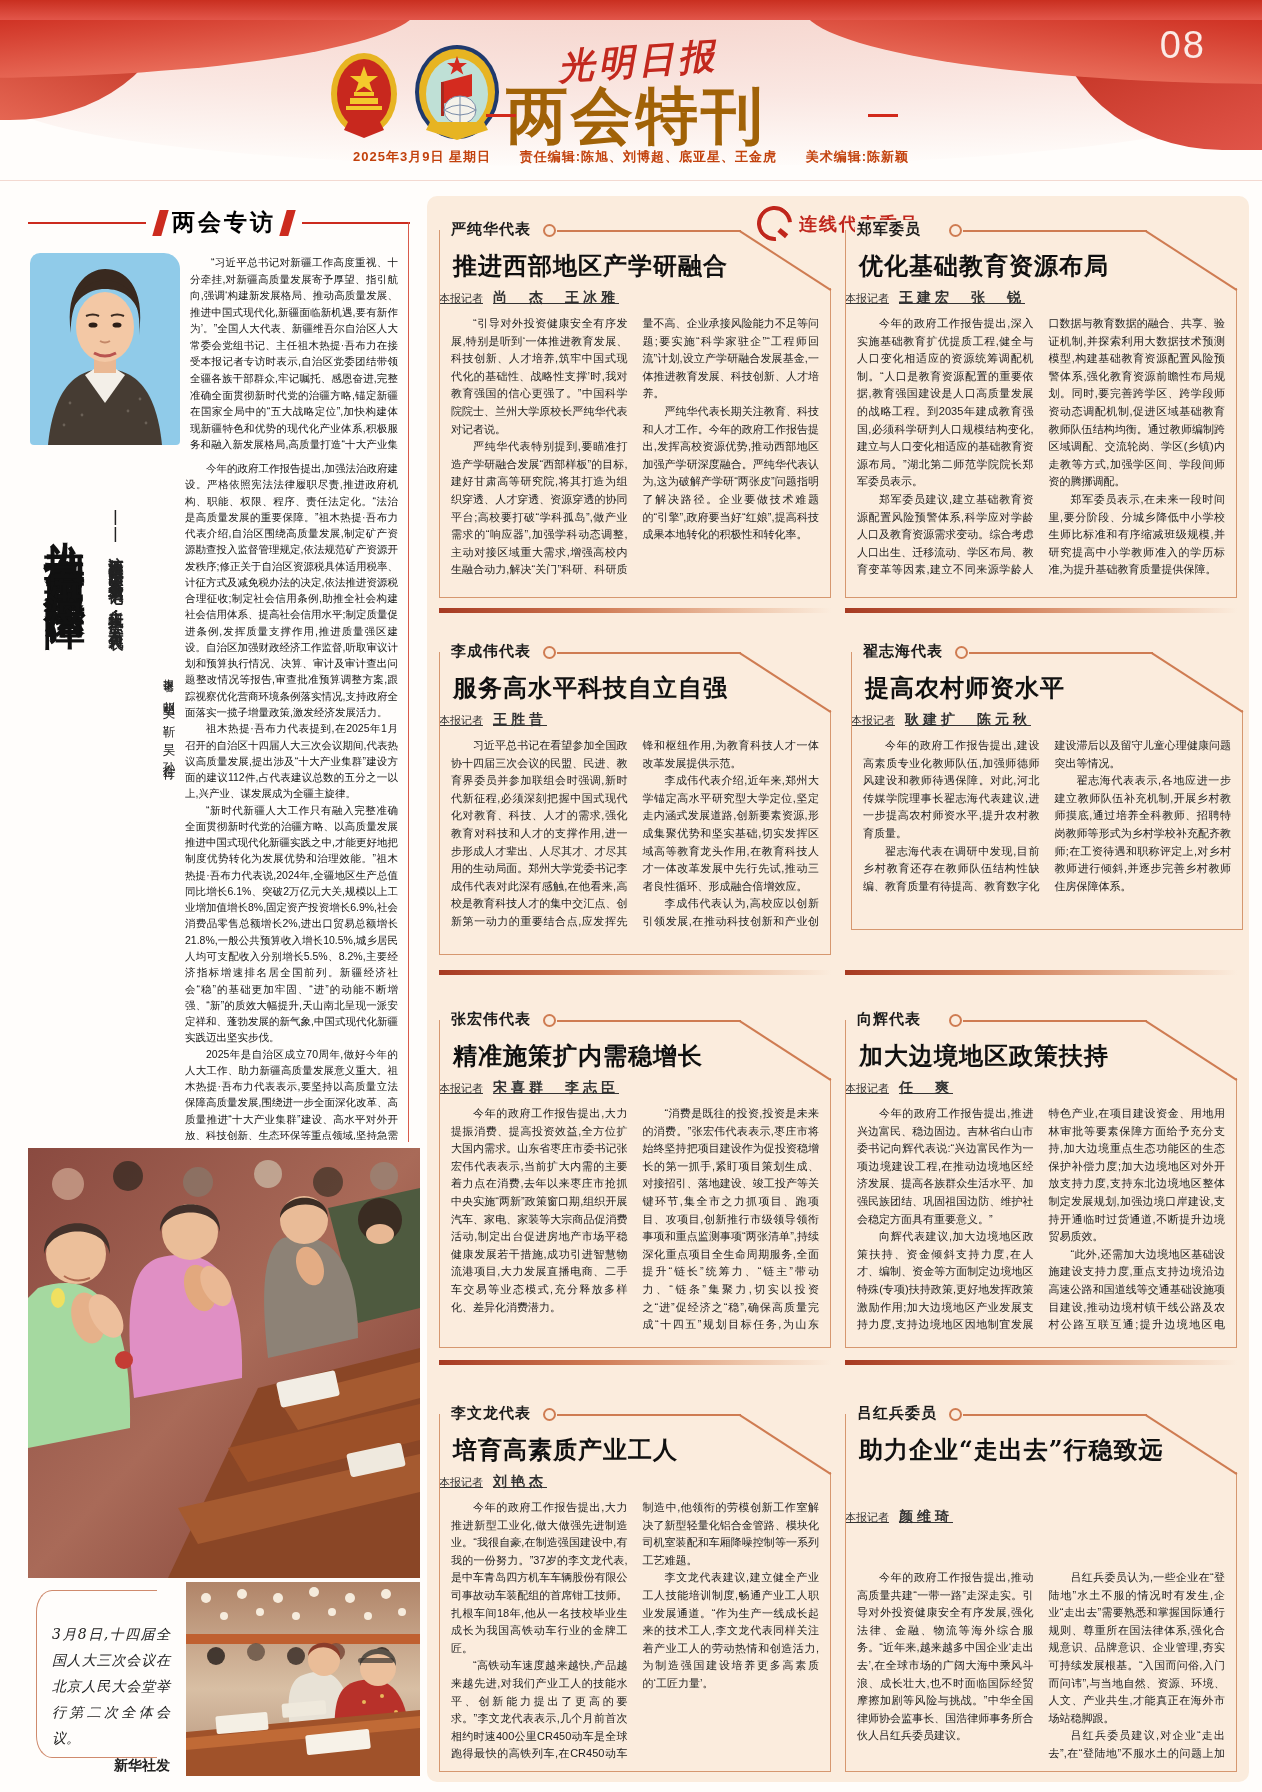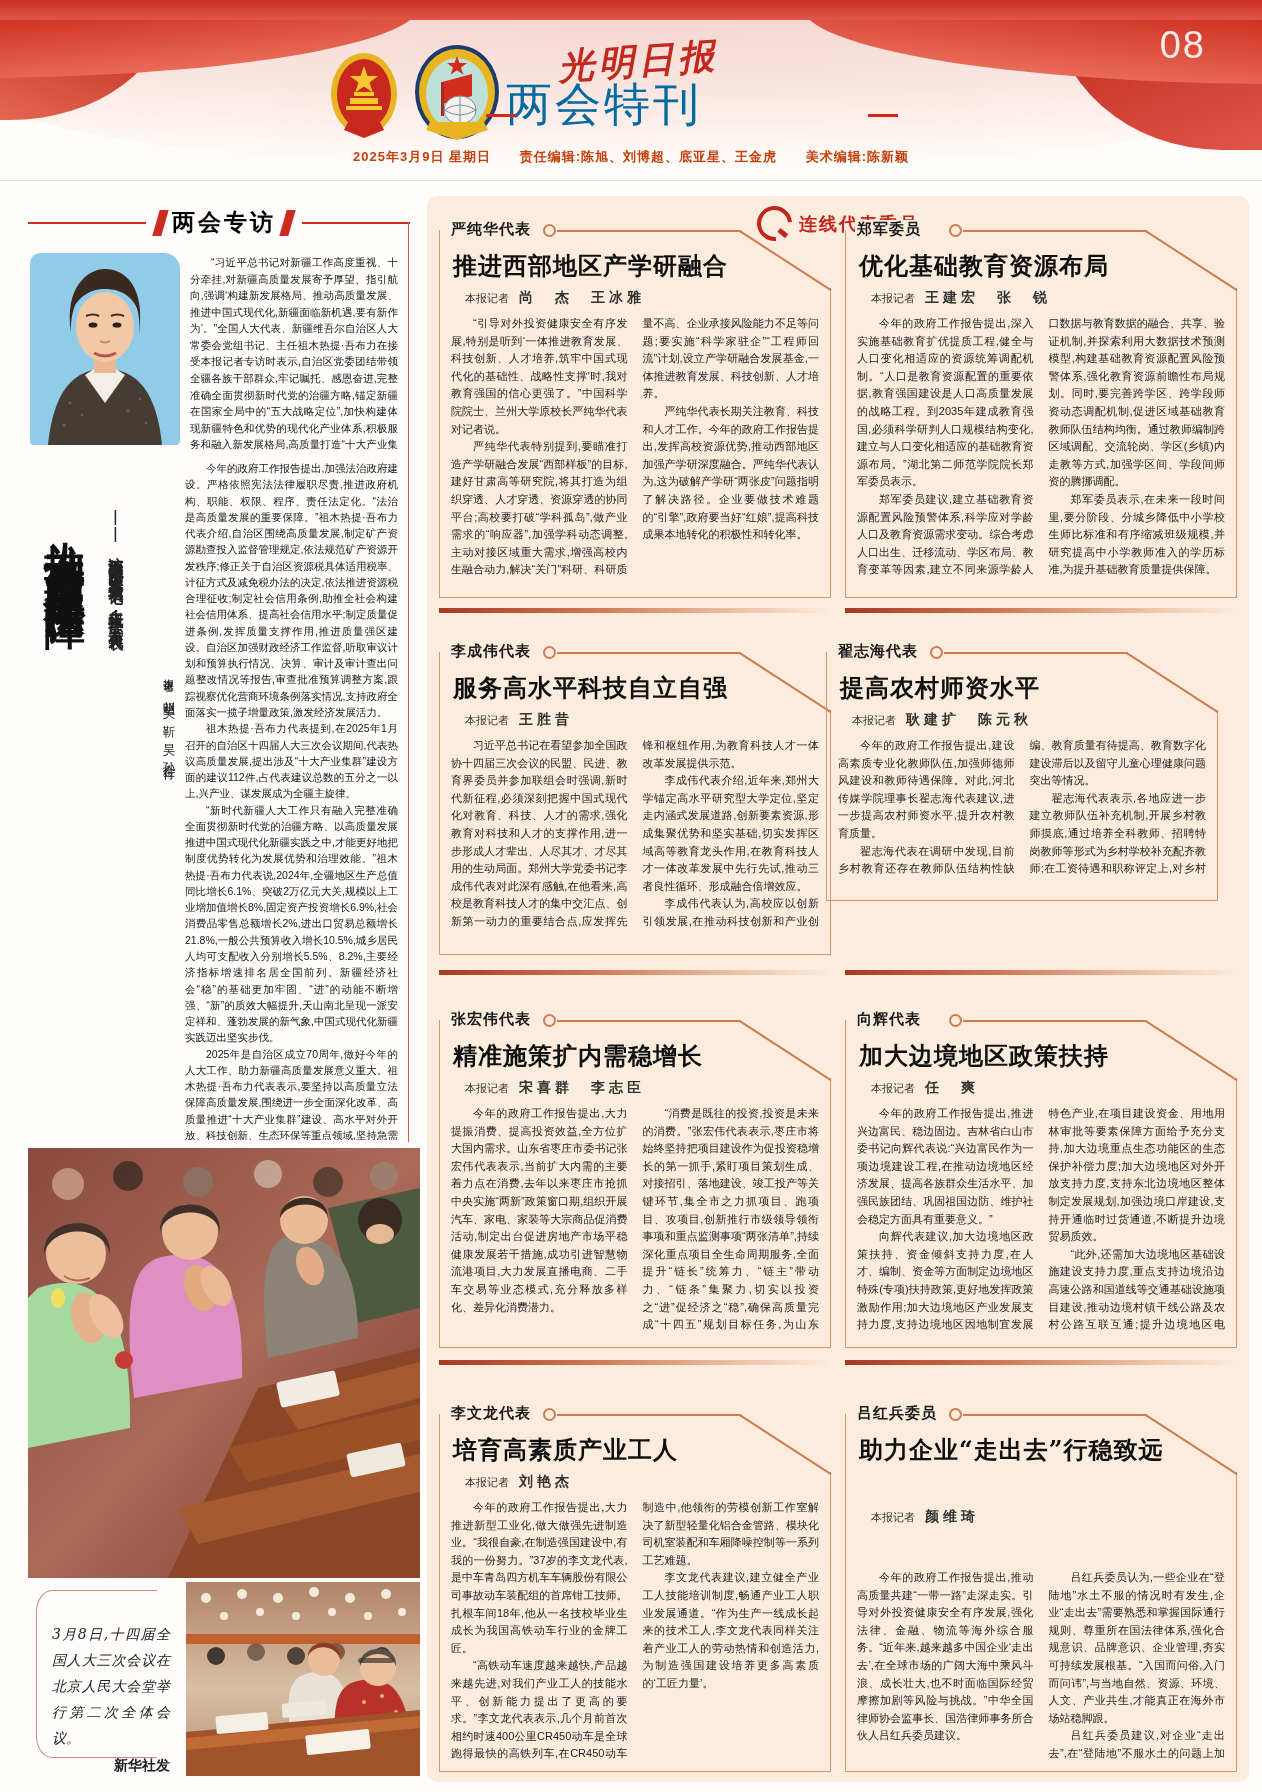--- a/index.html
+++ b/index.html
@@ -22,22 +22,22 @@
     border-radius:0 0 0 170px/0 0 0 150px;}
   .pink-wave{position:absolute;top:16px;left:0;right:0;height:150px;
     background:radial-gradient(120% 115% at 50% -10%,#f5d3cb 0%,#fae7e2 55%,rgba(255,255,255,0) 98%);
     border-radius:0 0 45% 45%/0 0 70px 70px;}
   .page-num{position:absolute;top:24px;right:56px;font-size:38px;font-weight:400;
     color:#fbeae6;letter-spacing:2px;}
   .emblem{position:absolute;}
   .masthead-script{position:absolute;left:558px;top:36px;width:200px;
     font-family:"DejaVu Serif",serif;font-style:italic;font-weight:900;font-size:36px;
     color:#c3281e;letter-spacing:4px;transform:rotate(-4deg);white-space:nowrap;}
-  .edition-title{position:absolute;left:506px;top:74px;font-size:46px;font-weight:400;
-    color:#0369a1;letter-spacing:3px;white-space:nowrap;}
+  .edition-title{position:absolute;left:506px;top:74px;font-size:62px;font-weight:700;
+    color:#a16207;letter-spacing:3px;white-space:nowrap;}
   .title-line{position:absolute;top:114px;width:30px;height:3px;background:#d2291b;}
   .dateline{position:absolute;top:148px;left:0;right:0;text-align:center;font-size:13px;
     color:#c2410c;font-weight:600;letter-spacing:1px;}
   .dateline span{margin:0 12px;}
   .header-hairline{position:absolute;top:180px;left:0;right:0;height:1px;background:#f3d9d1;}
   
   .zl{position:absolute;left:28px;top:190px;width:392px;height:1592px;}
   .zl-rule{position:absolute;left:0;right:10px;top:32px;height:2px;background:#cc2b1e;}
   .zl-vrule{position:absolute;left:380px;top:32px;height:920px;width:1px;background:#d85a4a;}
   .zl-badge{position:absolute;left:50%;top:17px;transform:translateX(-50%);
@@ -82,21 +82,21 @@
   .art .b-right{position:absolute;right:0;top:58px;bottom:0;width:1px;background:#d6976f;}
   .art .topline{position:absolute;left:118px;top:0;right:90px;height:2px;background:#cf7c52;}
   .art .diag{position:absolute;left:calc(100% - 91px);top:0;width:109px;height:2px;
     background:#cf7c52;transform:rotate(33deg);transform-origin:left top;}
   .art .ring{position:absolute;left:104px;top:-6px;width:9px;height:9px;border:2px solid #cf7c52;
     border-radius:50%;background:#fbecdd;}
   .art .kicker{position:absolute;left:10px;top:-10px;font-size:15px;font-weight:700;color:#1b1b1b;
     background:#fbecdd;padding:0 6px 0 2px;letter-spacing:1px;}
   .art .title{margin:20px 14px 0;font-size:24px;font-weight:900;color:#101010;
     letter-spacing:1px;font-family:"DejaVu Serif",serif;white-space:nowrap;}
-  .art .byline{margin:7px 26px 6px;font-size:11px;color:#333;}
+  .art .byline{margin:7px 0 6px;font-size:11px;color:#333;text-decoration:underline;}
   .art .byline .names{font-size:14px;font-weight:700;letter-spacing:4px;margin-left:10px;
     font-family:"DejaVu Serif",serif;}
   .art .body{flex:1;overflow:hidden;margin:2px 12px 8px;column-count:2;column-gap:15px;
     column-fill:auto;font-size:11px;line-height:1.6;text-align:justify;color:#1d1d1d;}
   .art .body p{margin:0;text-indent:2em;}
   .row-div{position:absolute;width:392px;height:5px;
     background:linear-gradient(90deg,#a63a22 0%,#cf7a54 40%,#eec5a9 78%,rgba(238,197,169,0) 100%);}
 </style>
 </head>
 <body>
@@ -361,21 +361,21 @@
         <i class="ring"></i>
       <div class="kicker">李成伟代表</div>
       <h2 class="title">服务高水平科技自立自强</h2>
       <div class="byline"><span>本报记者</span><span class="names">王胜昔</span></div>
       <div class="body">
           <p>习近平总书记在看望参加全国政协十四届三次会议的民盟、民进、教育界委员并参加联组会时强调,新时代新征程,必须深刻把握中国式现代化对教育、科技、人才的需求,强化教育对科技和人才的支撑作用,进一步形成人才辈出、人尽其才、才尽其用的生动局面。郑州大学党委书记李成伟代表对此深有感触,在他看来,高校是教育科技人才的集中交汇点、创新第一动力的重要结合点,应发挥先锋和枢纽作用,为教育科技人才一体改革发展提供示范。</p>
           <p>李成伟代表介绍,近年来,郑州大学锚定高水平研究型大学定位,坚定走内涵式发展道路,创新要素资源,形成集聚优势和坚实基础,切实发挥区域高等教育龙头作用,在教育科技人才一体改革发展中先行先试,推动三者良性循环、形成融合倍增效应。</p>
           <p>李成伟代表认为,高校应以创新引领发展,在推动科技创新和产业创新深度融合上提升优势,要围绕教育科技人才一体改革完善组织机制,打造创新策源地,服务高水平科技自立自强;创新成果转化机制,打通实验室到生产一线“最后一公里”;创新资源汇聚机制,打造创新共同体,锻造国家战略科技力量。</p>
         </div>
     </div>
-    <div class="art" style="left:399px;top:456px;height:249px;">
+    <div class="art" style="left:424px;top:456px;height:278px;">
       <i class="b-left"></i>
         <i class="b-bottom"></i>
         <i class="b-right"></i>
         <i class="topline"></i>
         <i class="diag"></i>
         <i class="ring"></i>
       <div class="kicker">翟志海代表</div>
       <h2 class="title">提高农村师资水平</h2>
       <div class="byline"><span>本报记者</span><span class="names">耿建扩　陈元秋</span></div>
       <div class="body">

